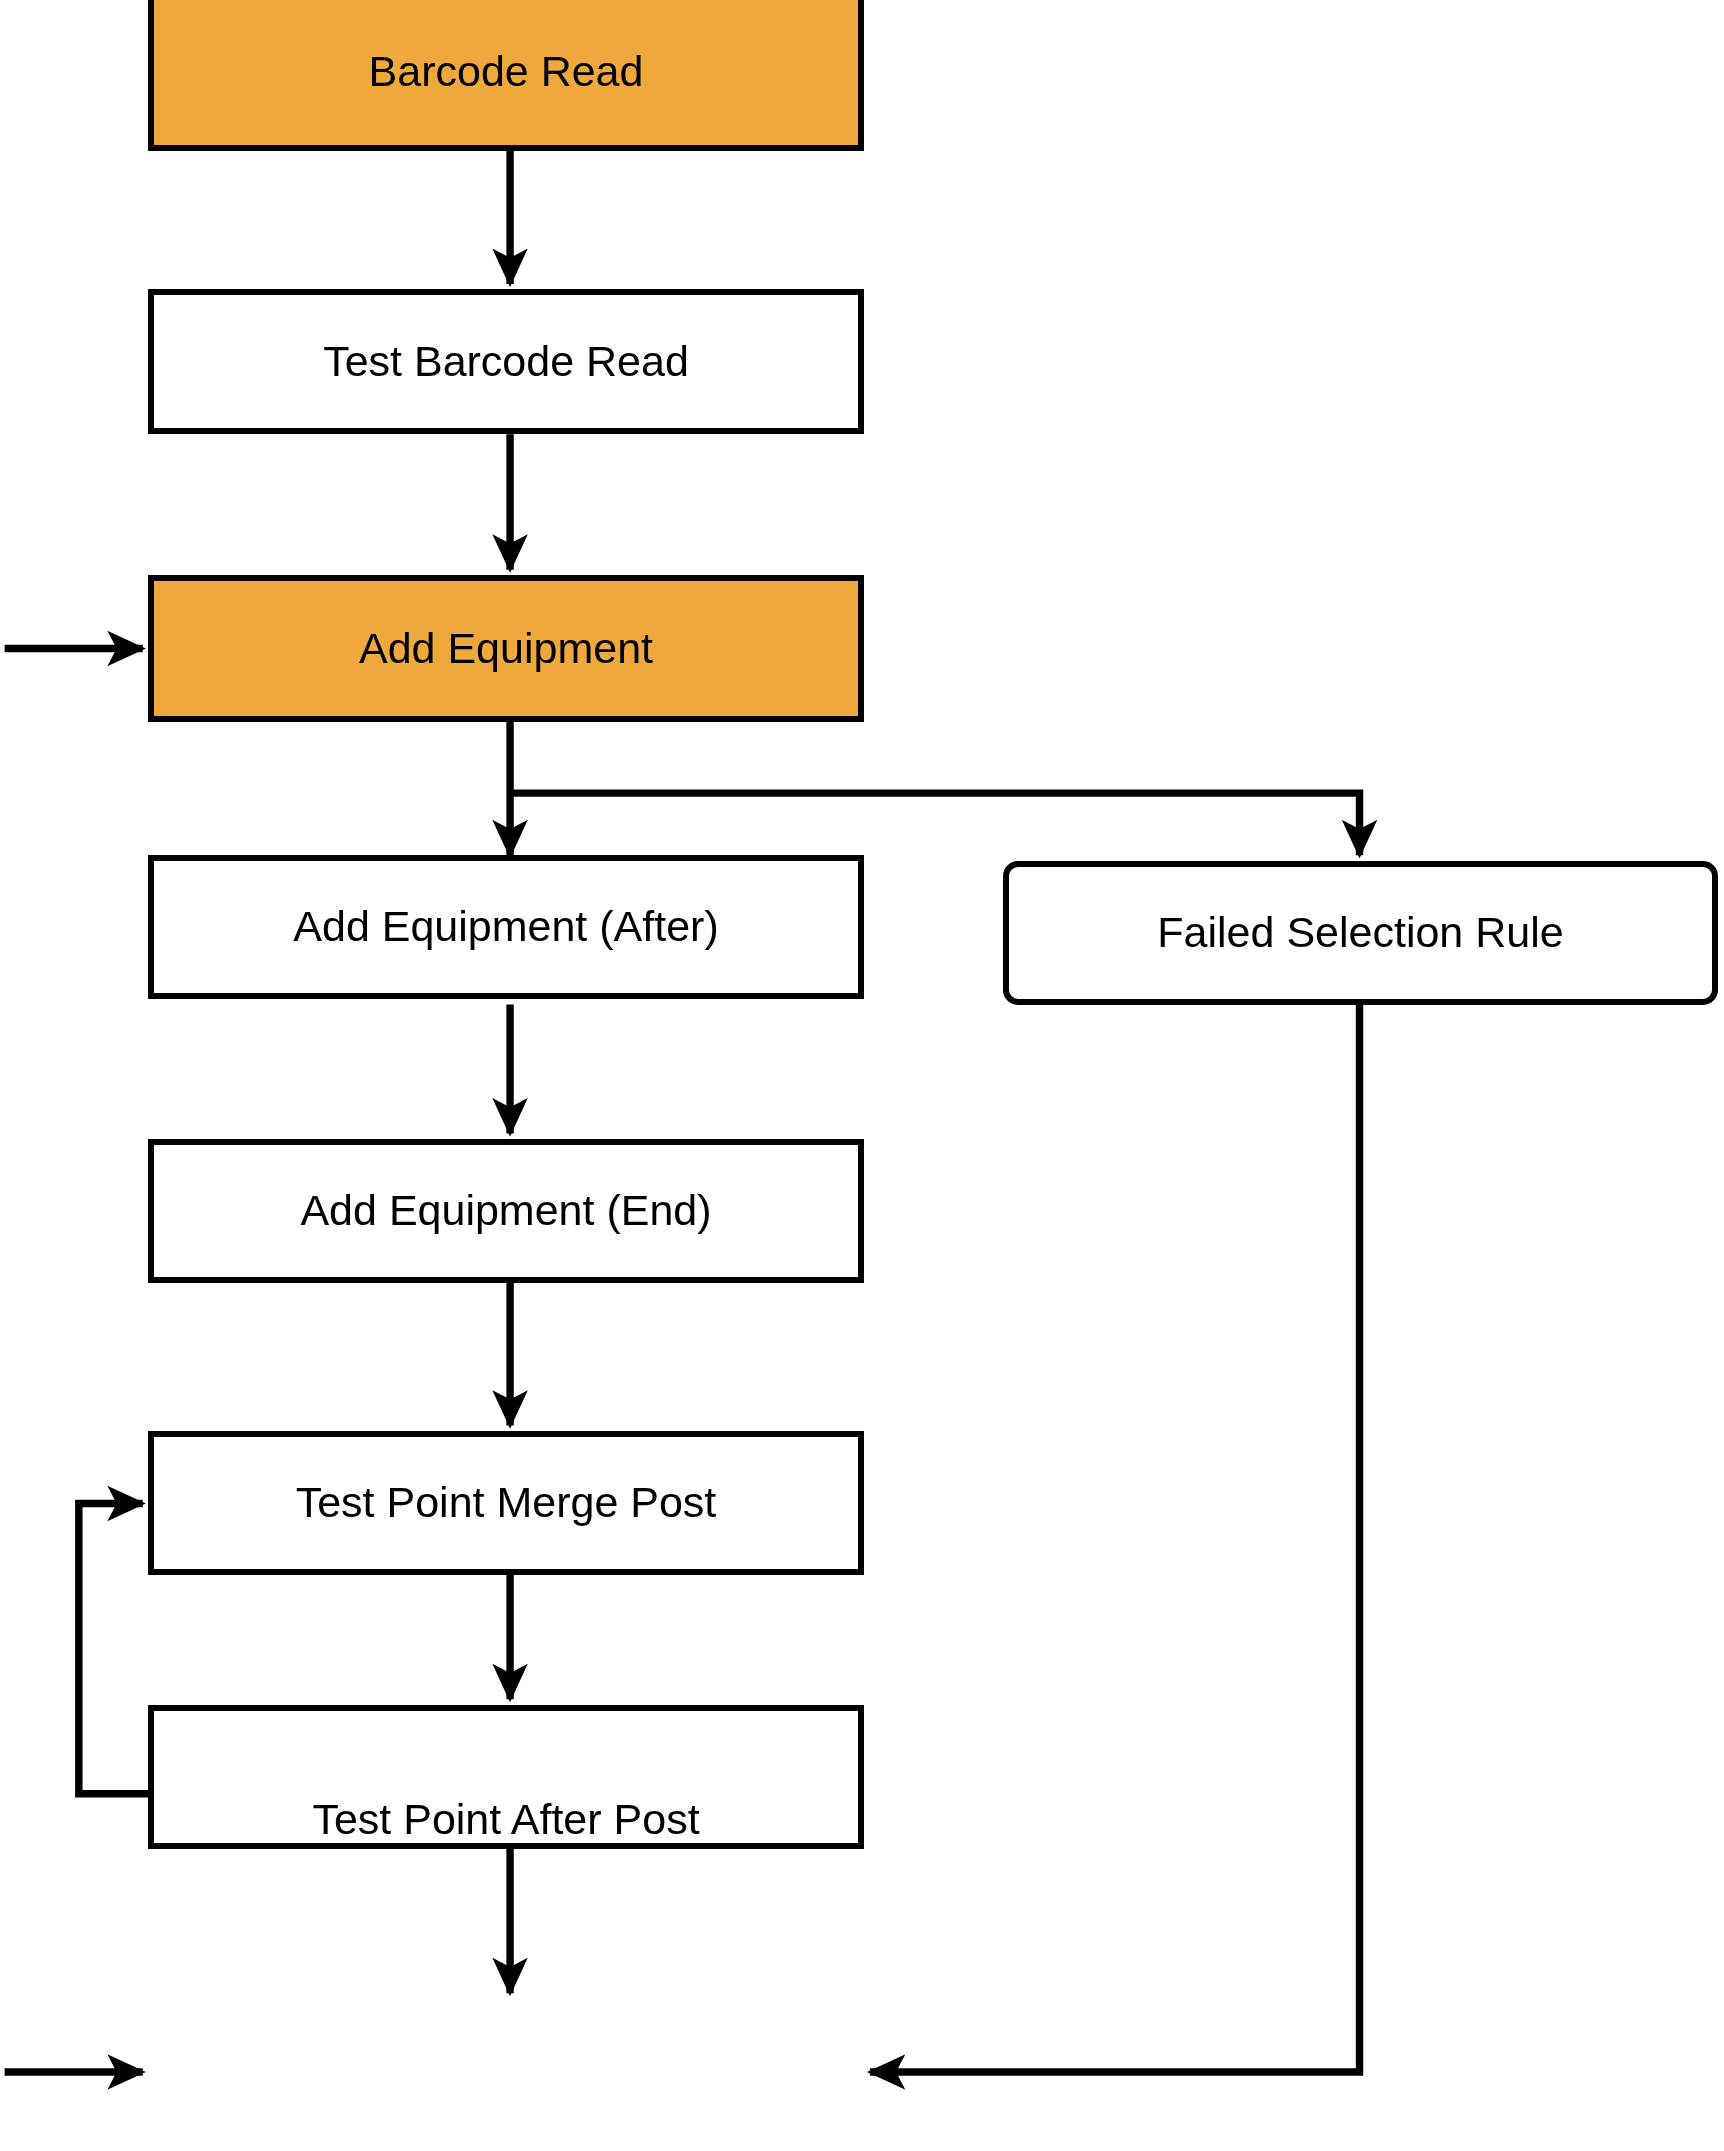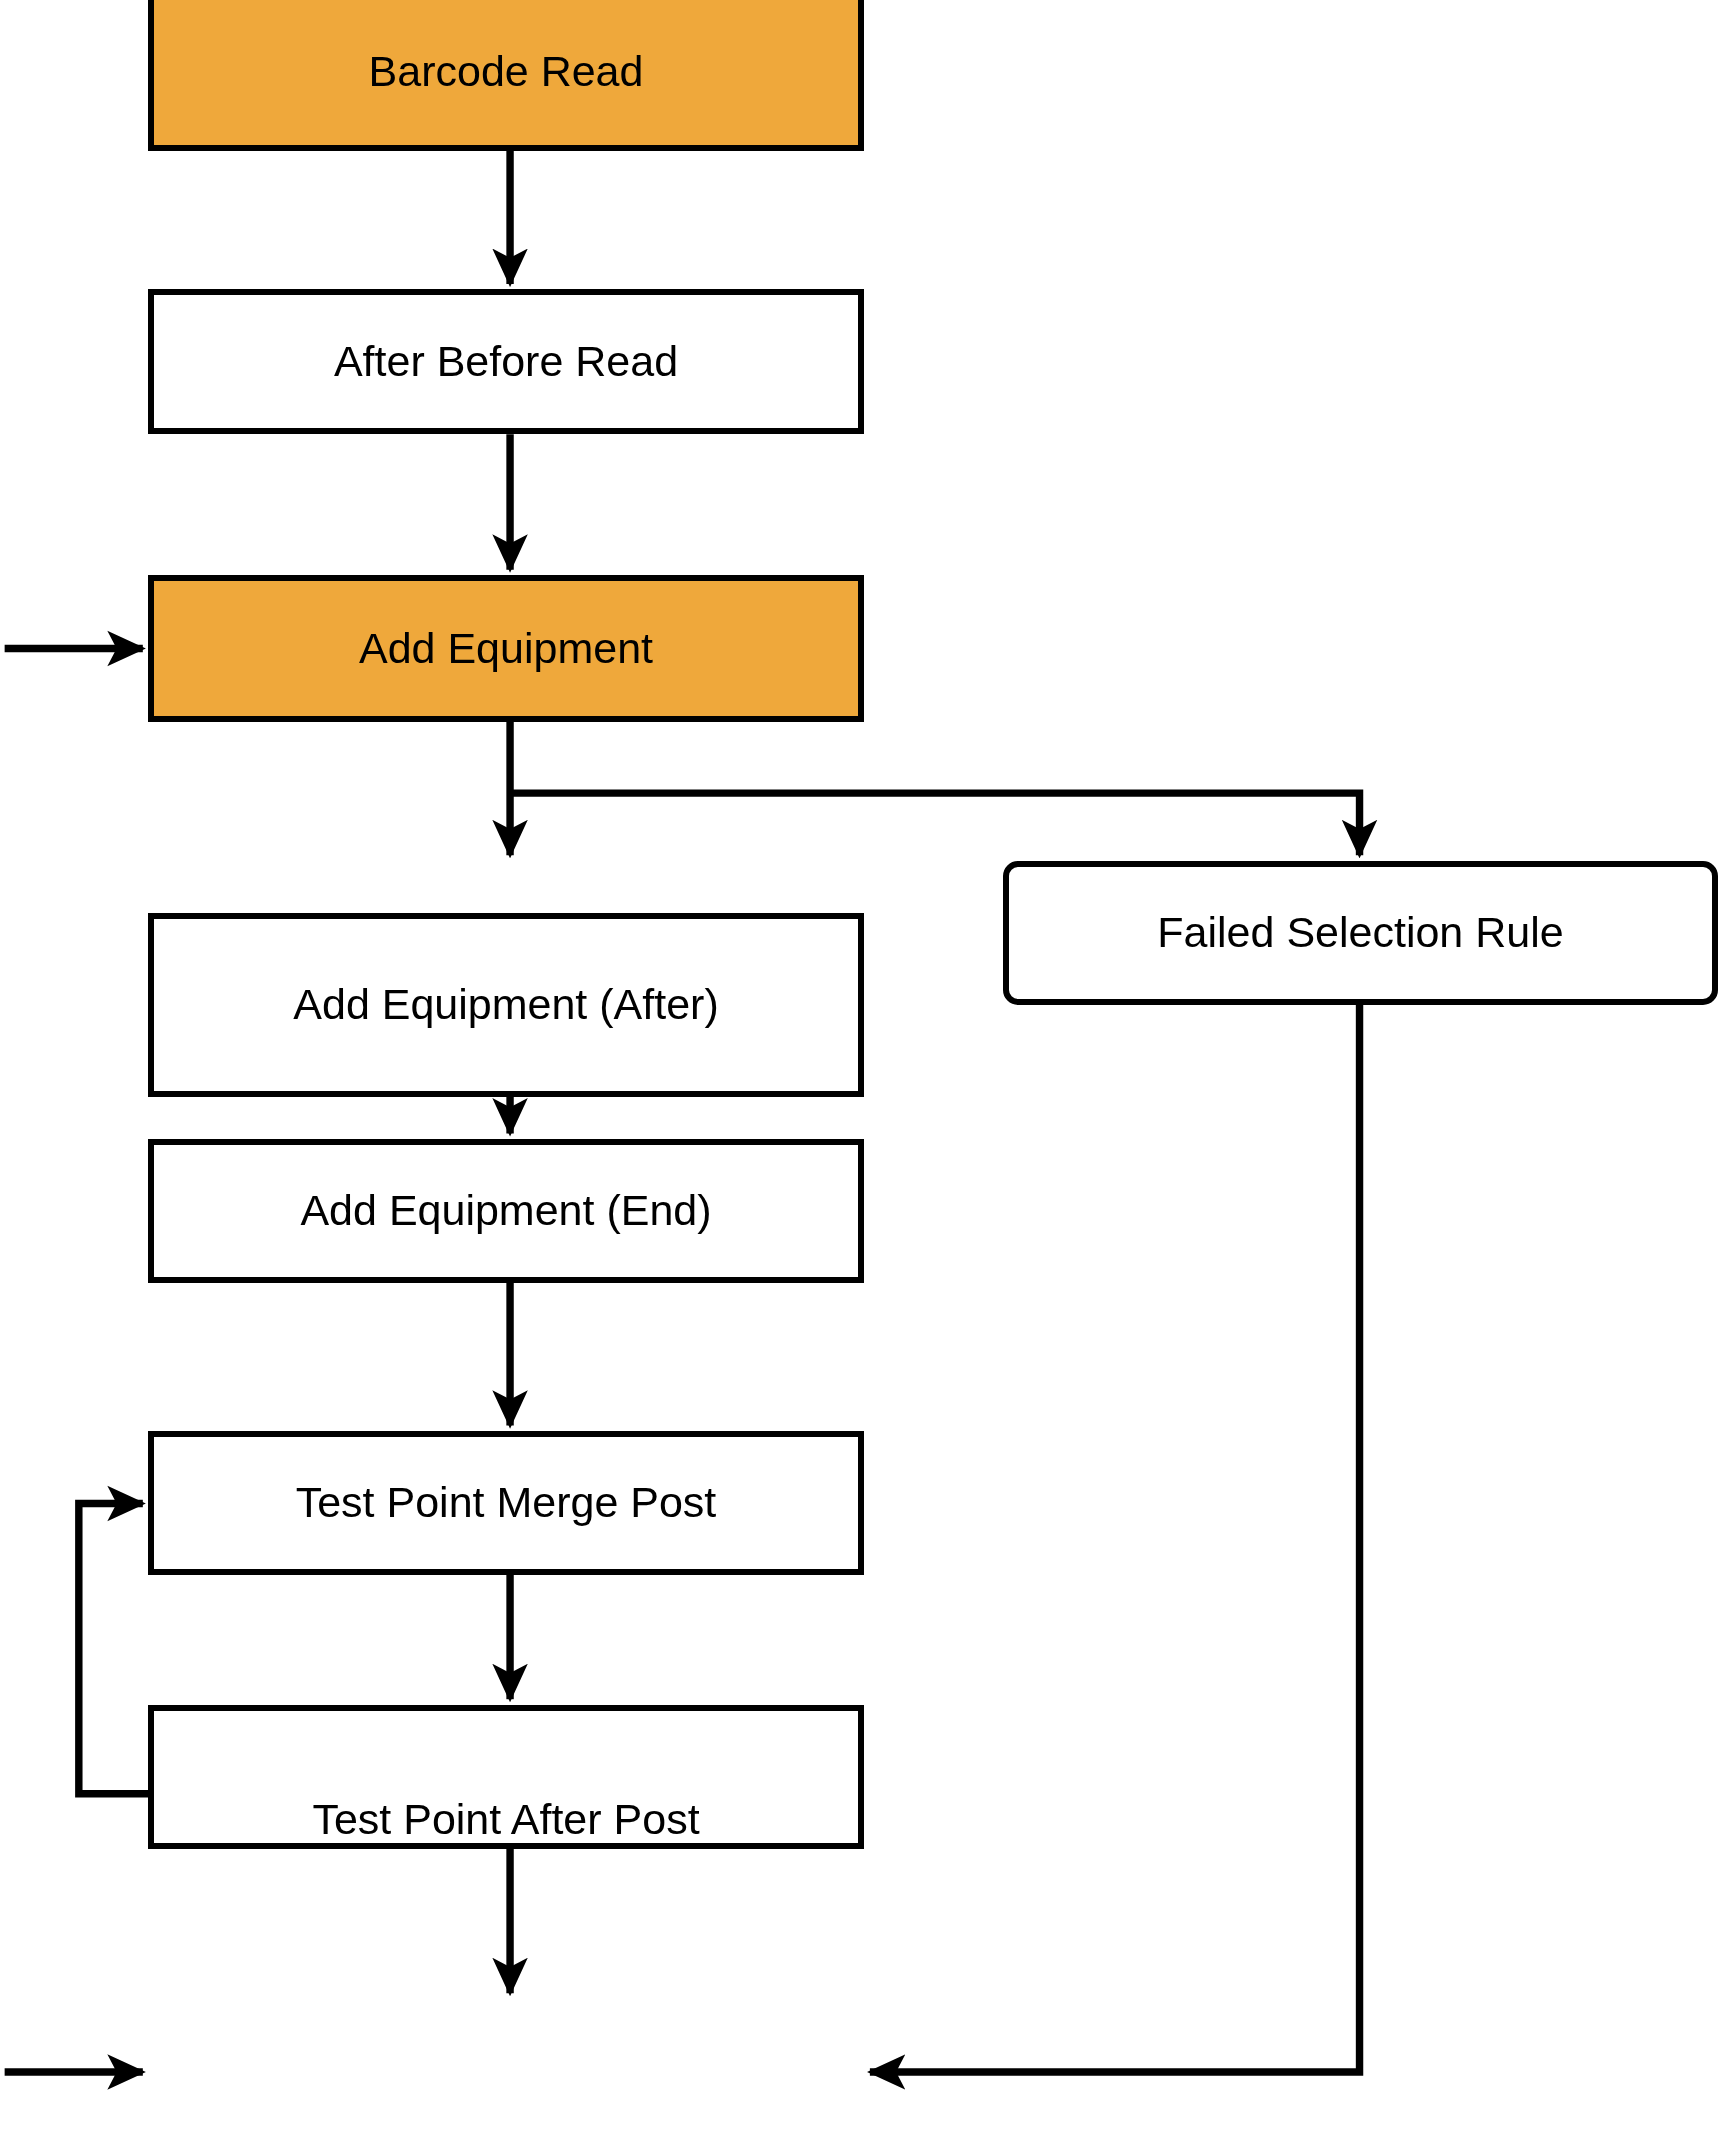--- a/index.html
+++ b/index.html
@@ -91,28 +91,28 @@
       <line x1="5" y1="2234" x2="154" y2="2234" marker-end="url(#arrowhead)"></line>
 
     </g>
   </svg>
 
   <div class="node accent" style="left:148px; top:-7.4px; width:716px; height:158px;">
     <span class="node-label">Barcode Read</span>
   </div>
 
   <div class="node" style="left:148px; top:289px; width:716px; height:145px;">
-    <span class="node-label">After Before Read</span>
+    <span class="node-label">Test Barcode Read</span>
   </div>
 
   <div class="node accent" style="left:148px; top:575px; width:716px; height:147px;">
     <span class="node-label">Add Equipment</span>
   </div>
 
-  <div class="node" style="left:148px; top:913px; width:716px; height:184px;">
+  <div class="node" style="left:148px; top:855px; width:716px; height:144px;">
     <span class="node-label">Add Equipment (After)</span>
   </div>
 
   <div class="node" style="left:1003px; top:861px; width:715px; height:144px;border-radius:15px;">
     <span class="node-label">Failed Selection Rule</span>
   </div>
 
   <div class="node" style="left:148px; top:1139px; width:716px; height:144px;">
     <span class="node-label">Add Equipment (End)</span>
   </div>

